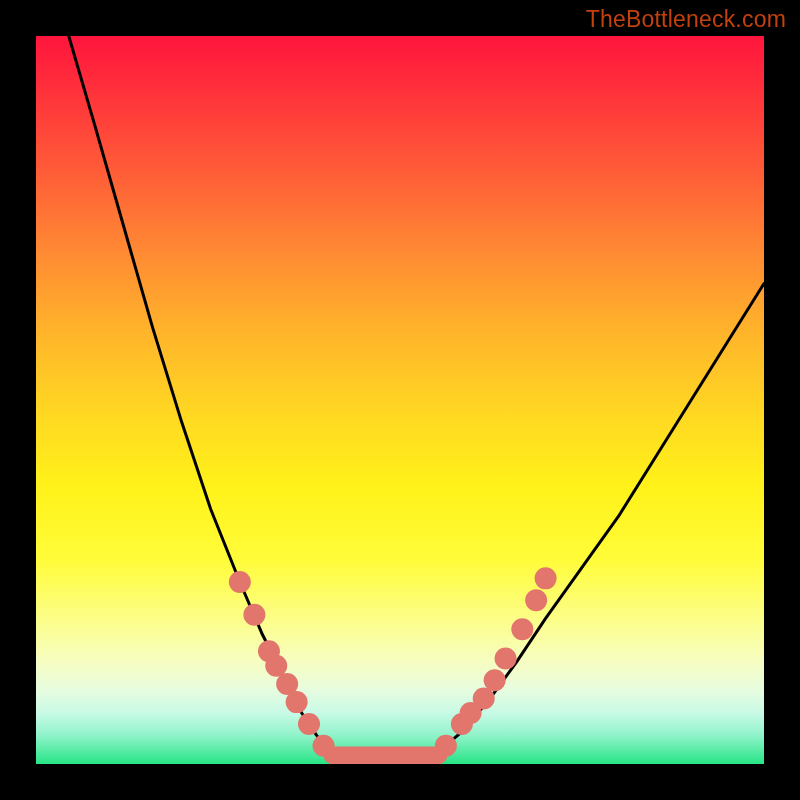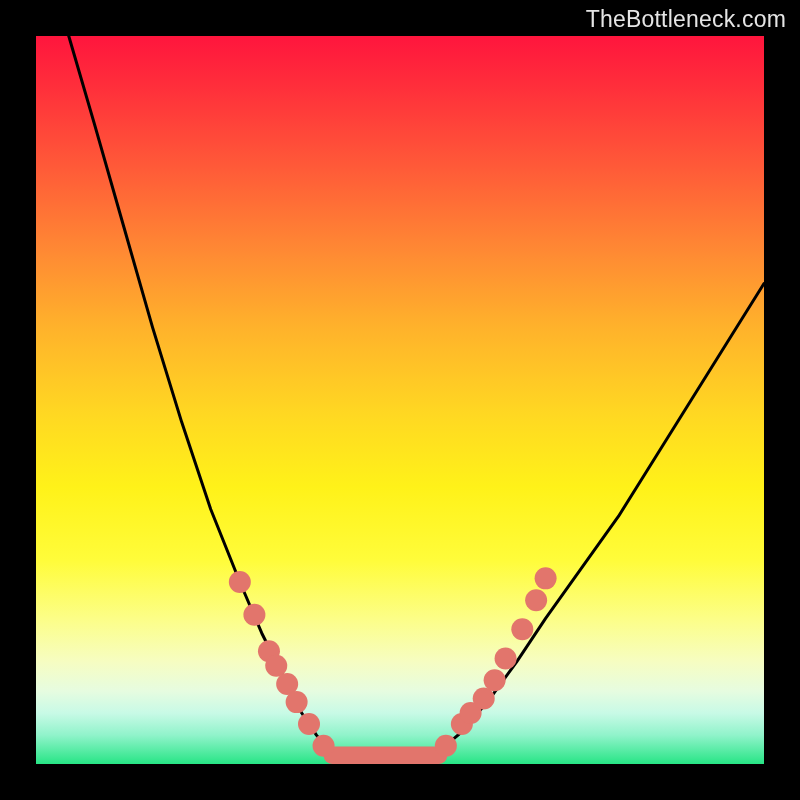--- a/index.html
+++ b/index.html
@@ -55,21 +55,21 @@
     position: absolute;
     left: 0;
     top: 0;
     width: 728px;
     height: 728px;
   }
   .watermark {
     position: absolute;
     top: 6px;
     right: 14px;
-    color: #e5e5e5;
+    color: #c2410c;
     font-size: 23px;
     letter-spacing: 0.2px;
     font-weight: 400;
   }
 </style>
 </head>
 <body>
 
 <div class="frame">
   <div class="plot">

